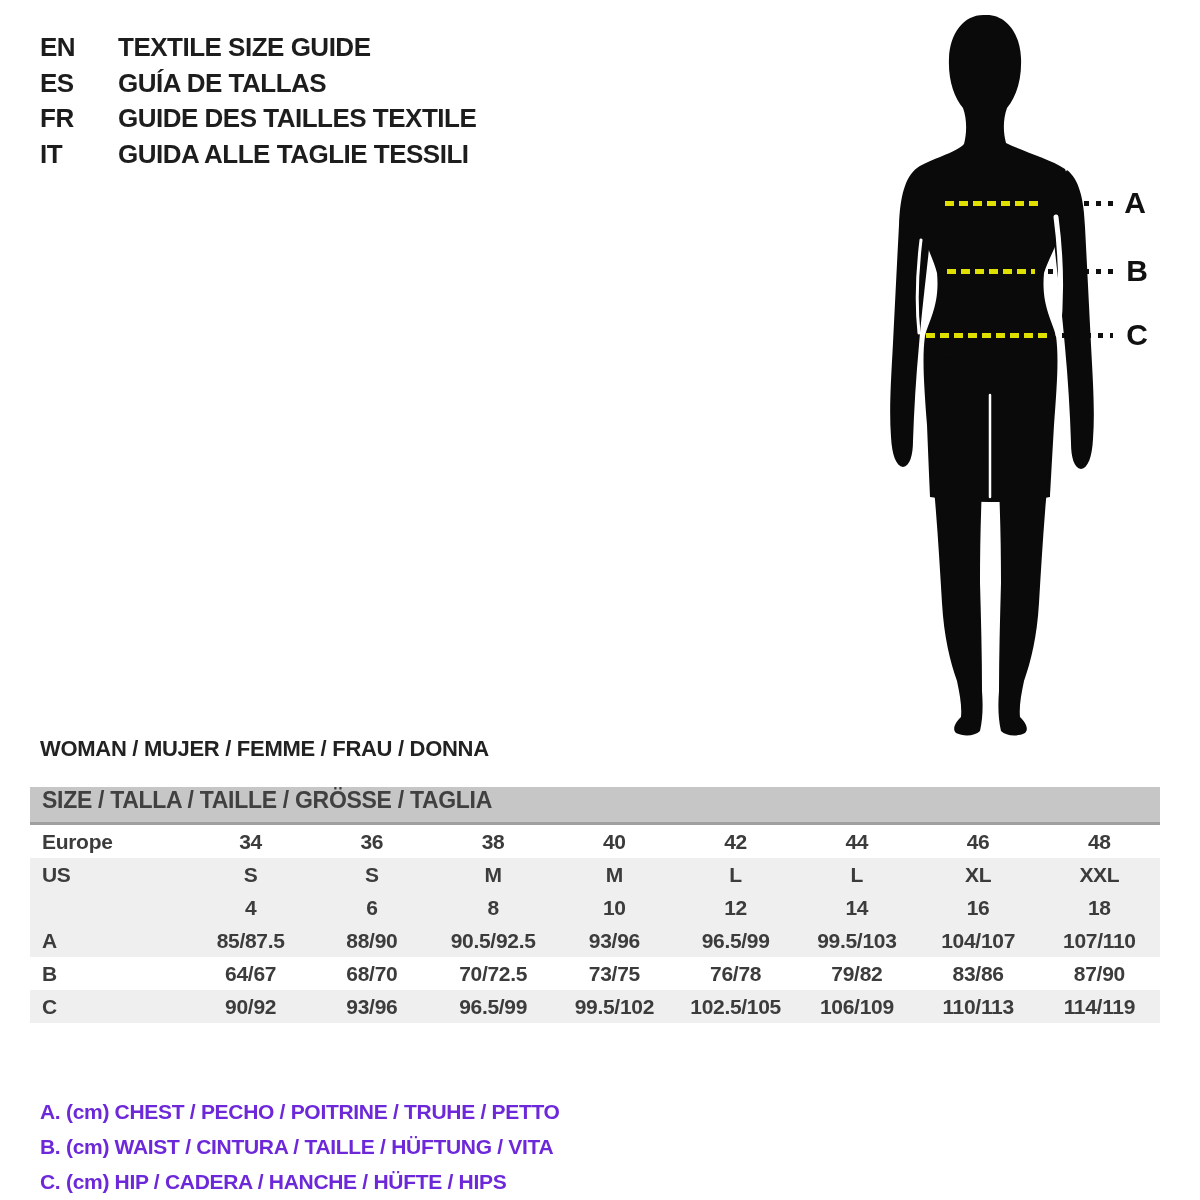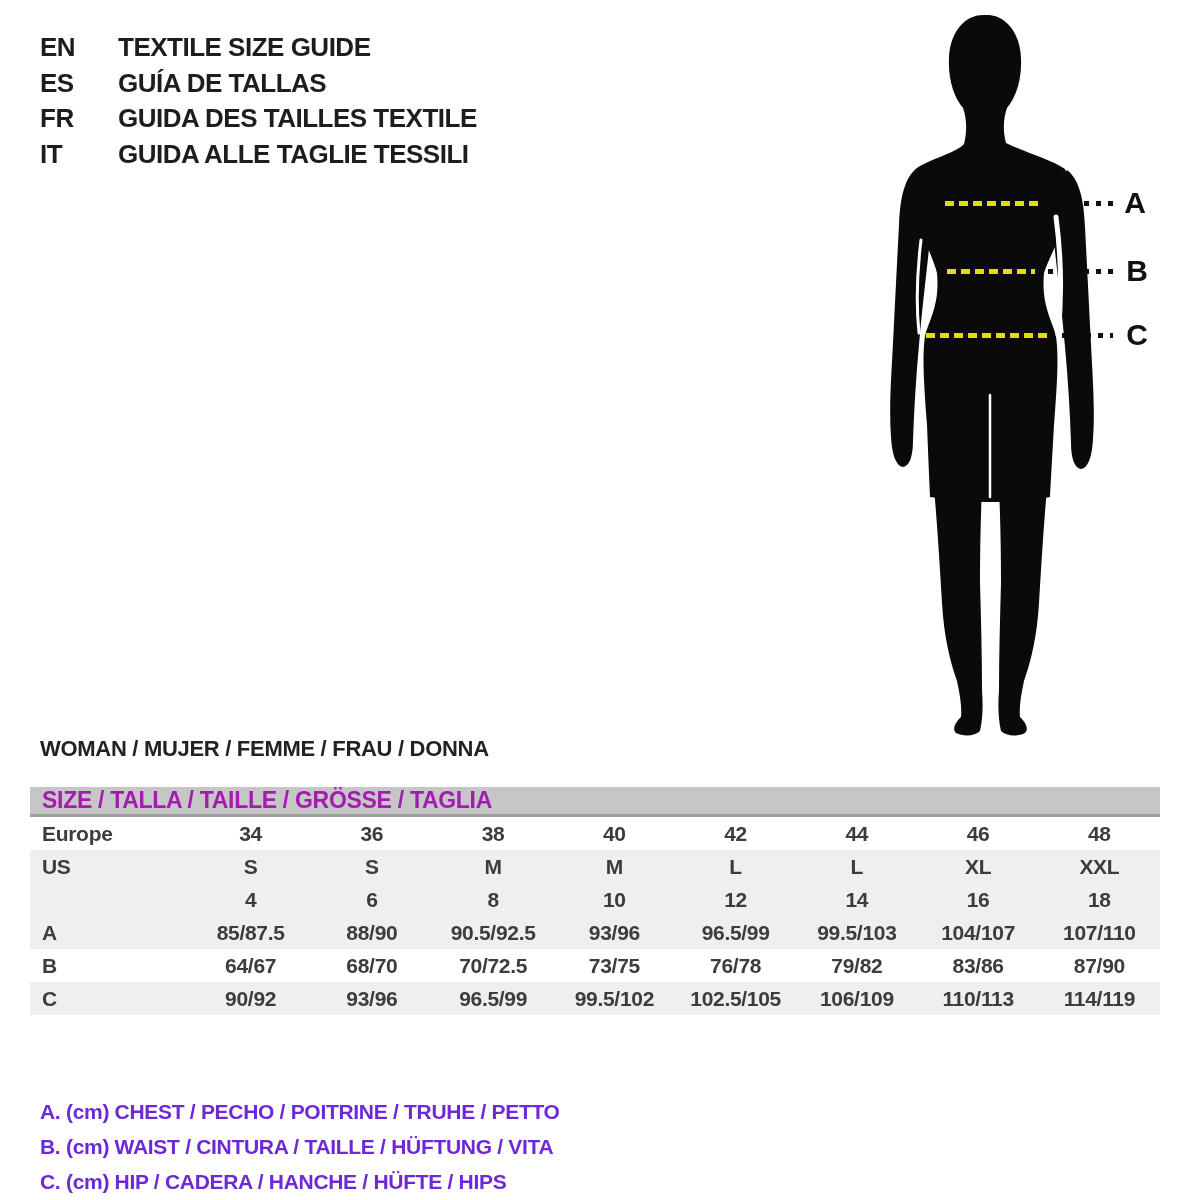--- a/index.html
+++ b/index.html
@@ -61,22 +61,22 @@
   
   .size-table{
     position:absolute;left:30px;top:787px;width:1130px;
     border-collapse:collapse;table-layout:fixed;
     font-size:21px;font-weight:700;color:var(--table-ink);letter-spacing:-0.3px;
   }
   .size-table col.c-label{width:160px;}
   .size-table th.table-header{
     background:var(--header-bg);
     border-bottom:3px solid var(--header-edge);
-    height:26px;text-align:left;padding:0 0 0 12px;
-    font-size:23px;font-weight:700;color:#a21caf;
+    height:26px;text-align:left;padding:0 0 8px 12px;
+    font-size:23px;font-weight:700;color:#404040;
   }
   .size-table td{height:33px;padding:0;text-align:center;vertical-align:middle;}
   .size-table td.row-label{text-align:left;padding-left:12px;}
   .size-table tr.shaded td{background:var(--shade-bg);}
 
   
   .legend{position:absolute;left:40px;top:1094px;}
   .legend-line{
     height:35px;display:flex;align-items:center;
     font-size:21px;font-weight:700;letter-spacing:-0.3px;color:#6d28d9;white-space:nowrap;text-align:center;
@@ -91,21 +91,21 @@
       <div class="lang-row">
         <span class="lang-code">EN</span>
         <span class="lang-title">TEXTILE SIZE GUIDE</span>
       </div>
       <div class="lang-row">
         <span class="lang-code">ES</span>
         <span class="lang-title">GUÍA DE TALLAS</span>
       </div>
       <div class="lang-row">
         <span class="lang-code">FR</span>
-        <span class="lang-title">GUIDA DES TAILLES TEXTILE</span>
+        <span class="lang-title">GUIDE DES TAILLES TEXTILE</span>
       </div>
       <div class="lang-row">
         <span class="lang-code">IT</span>
         <span class="lang-title">GUIDA ALLE TAGLIE TESSILI</span>
       </div>
     </div>
 
   <div>
       <div class="measure m-a">
         <div class="dots"></div>

